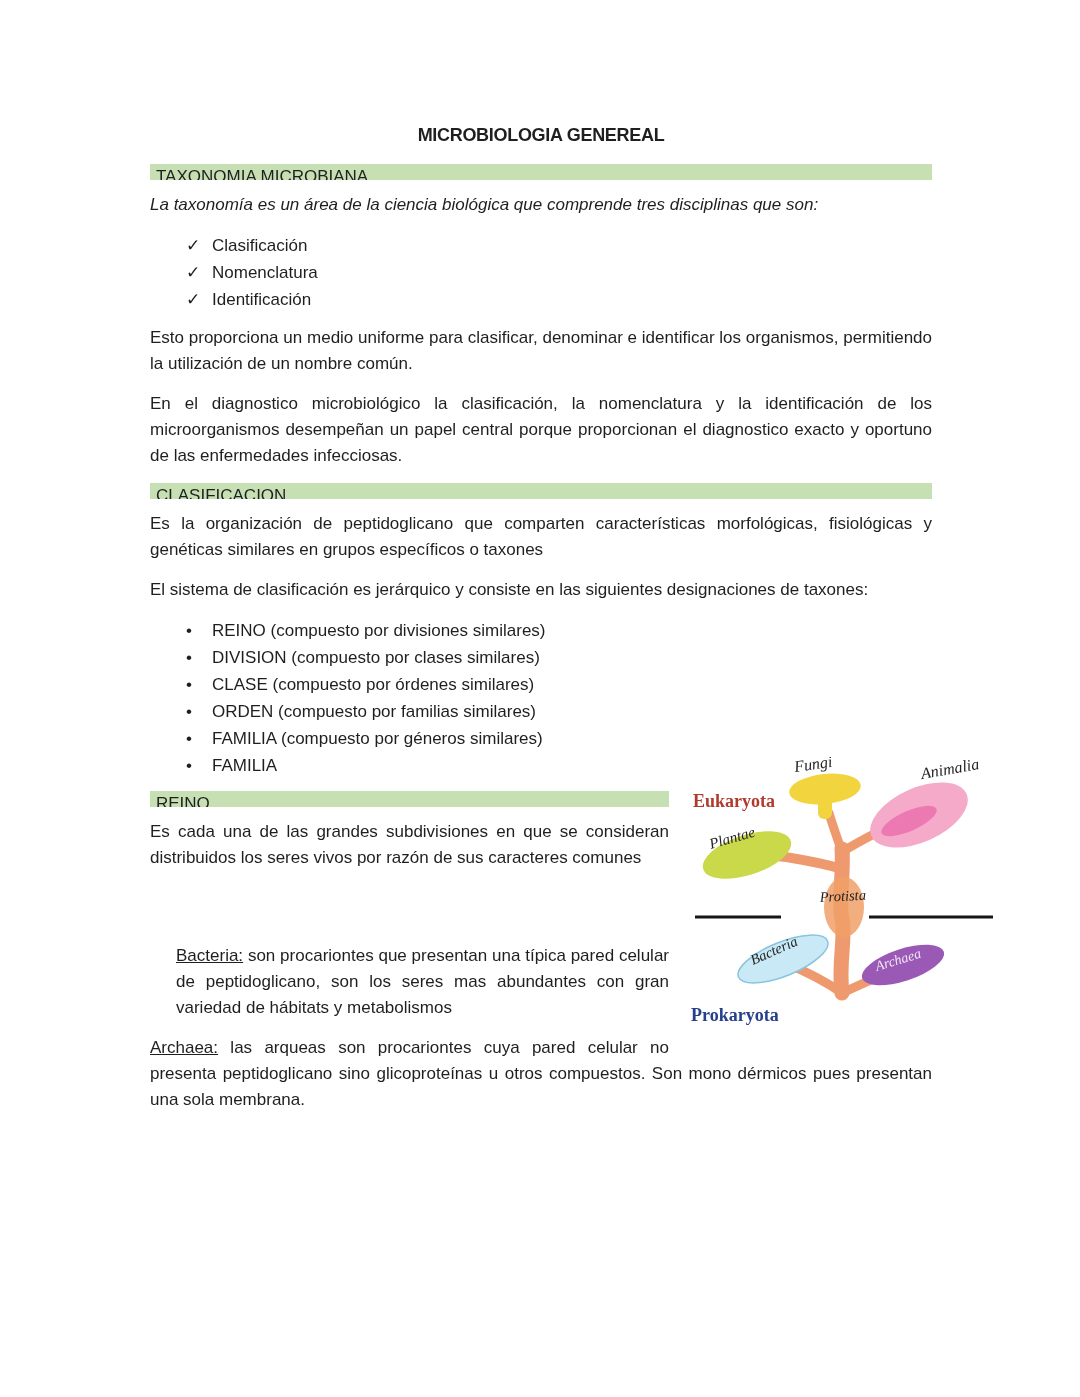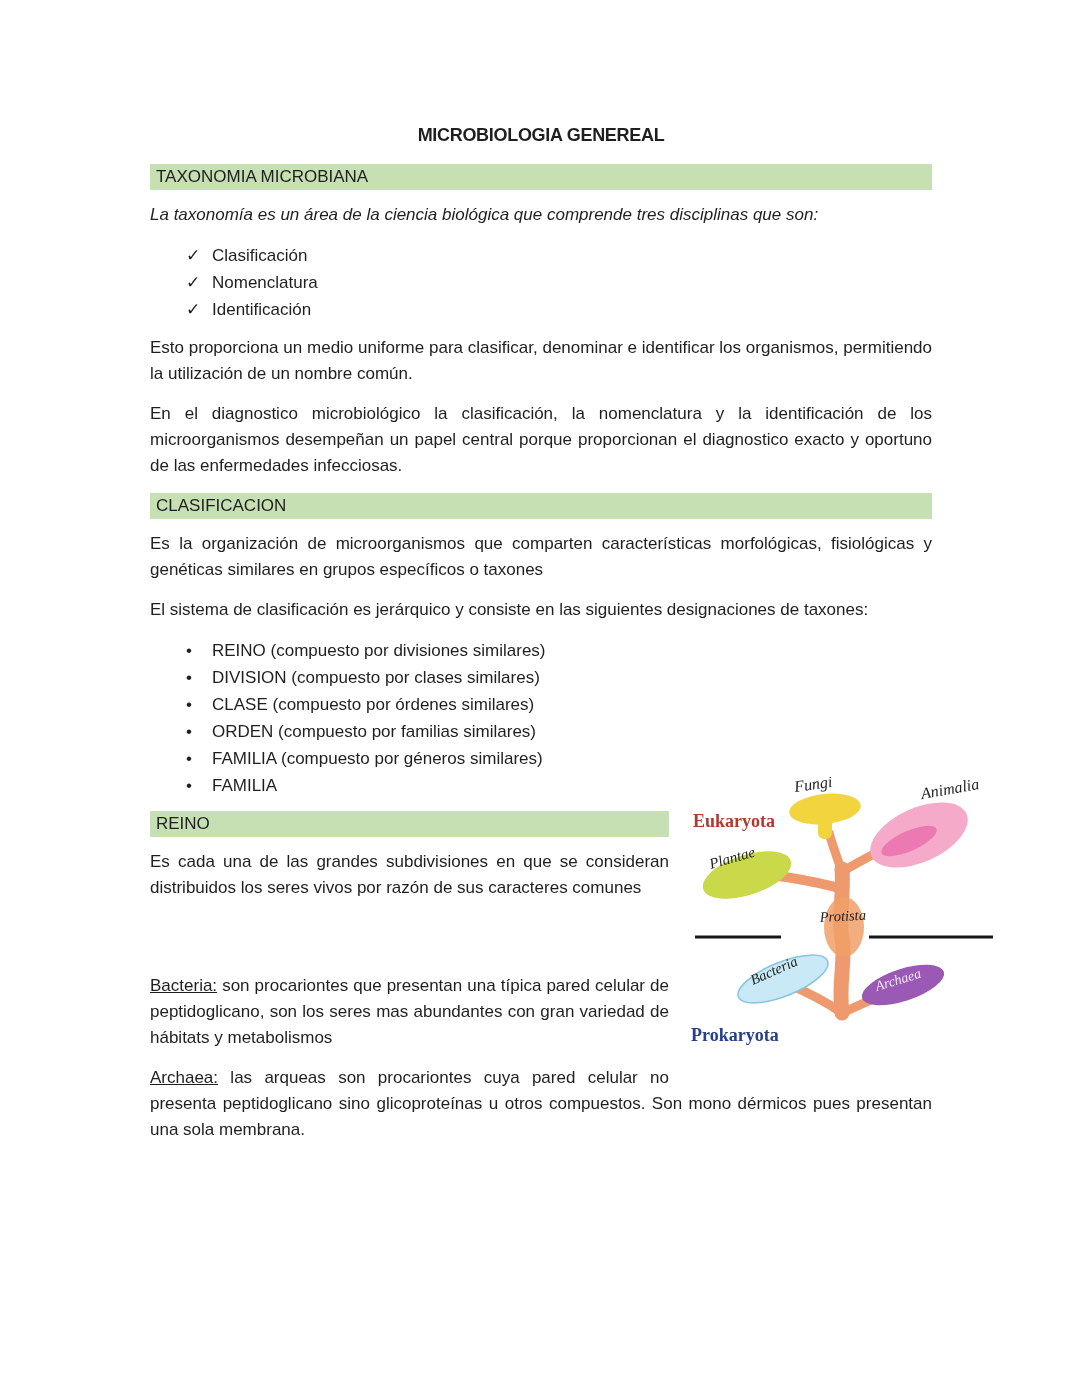--- a/index.html
+++ b/index.html
@@ -23,35 +23,35 @@
     font-weight: 700;
     font-size: 18px;
     letter-spacing: -0.3px;
     margin-bottom: 16px;
     line-height: 26px;
   }
   .sec-header {
     background: #c6e0b4;
     padding: 0 6px;
     line-height: 26px;
-    height: 26px;
+    height: 16px;
     margin: 2px 0 12px 0;
     overflow: hidden; 
     font-size: 17px;
   }
   p { margin: 0 0 14px 0; text-align: justify; }
   p.no-justify { text-align: left; font-style: italic; }
   ul { list-style: none; margin: 2px 0 12px 0; }
   li { position: relative; padding-left: 62px; line-height: 27px; }
   li .marker {
     position: absolute; left: 36px; top: 0;
     width: 24px; text-align: left;
   }
   .u { text-decoration: underline; }
-  .gap-before { margin-top: 72px; }
+  .gap-before { margin-top: 72px; margin-left: 26px; }
   .tree-float {
     float: right;
     width: 320px; height: 290px;
     margin: -34px -75px 8px 18px;
   }
   svg text {
     font-family: "Liberation Serif", serif;
   }
   svg text.casual {
     font-family: "Liberation Serif", serif;
@@ -85,21 +85,21 @@
       <span class="marker">✓</span>
       <span>Identificación</span>
     </li>
   </ul>
 
   <p>Esto proporciona un medio uniforme para clasificar, denominar e identificar los organismos, permitiendo la utilización de un nombre común.</p>
   <p>En el diagnostico microbiológico la clasificación, la nomenclatura y la identificación de los microorganismos desempeñan un papel central porque proporcionan el diagnostico exacto y oportuno de las enfermedades infecciosas.</p>
 
   <div class="sec-header">CLASIFICACION</div>
 
-  <p>Es la organización de microorganismos que comparten características morfológicas, fisiológicas y genéticas similares en grupos específicos o taxones</p>
+  <p>Es la organización de peptidoglicano que comparten características morfológicas, fisiológicas y genéticas similares en grupos específicos o taxones</p>
   <p>El sistema de clasificación es jerárquico y consiste en las siguientes designaciones de taxones:</p>
 
   <ul>
     <li>
       <span class="marker">•</span>
       <span>REINO (compuesto por divisiones similares)</span>
     </li>
     <li>
       <span class="marker">•</span>
       <span>DIVISION (compuesto por clases similares)</span>

